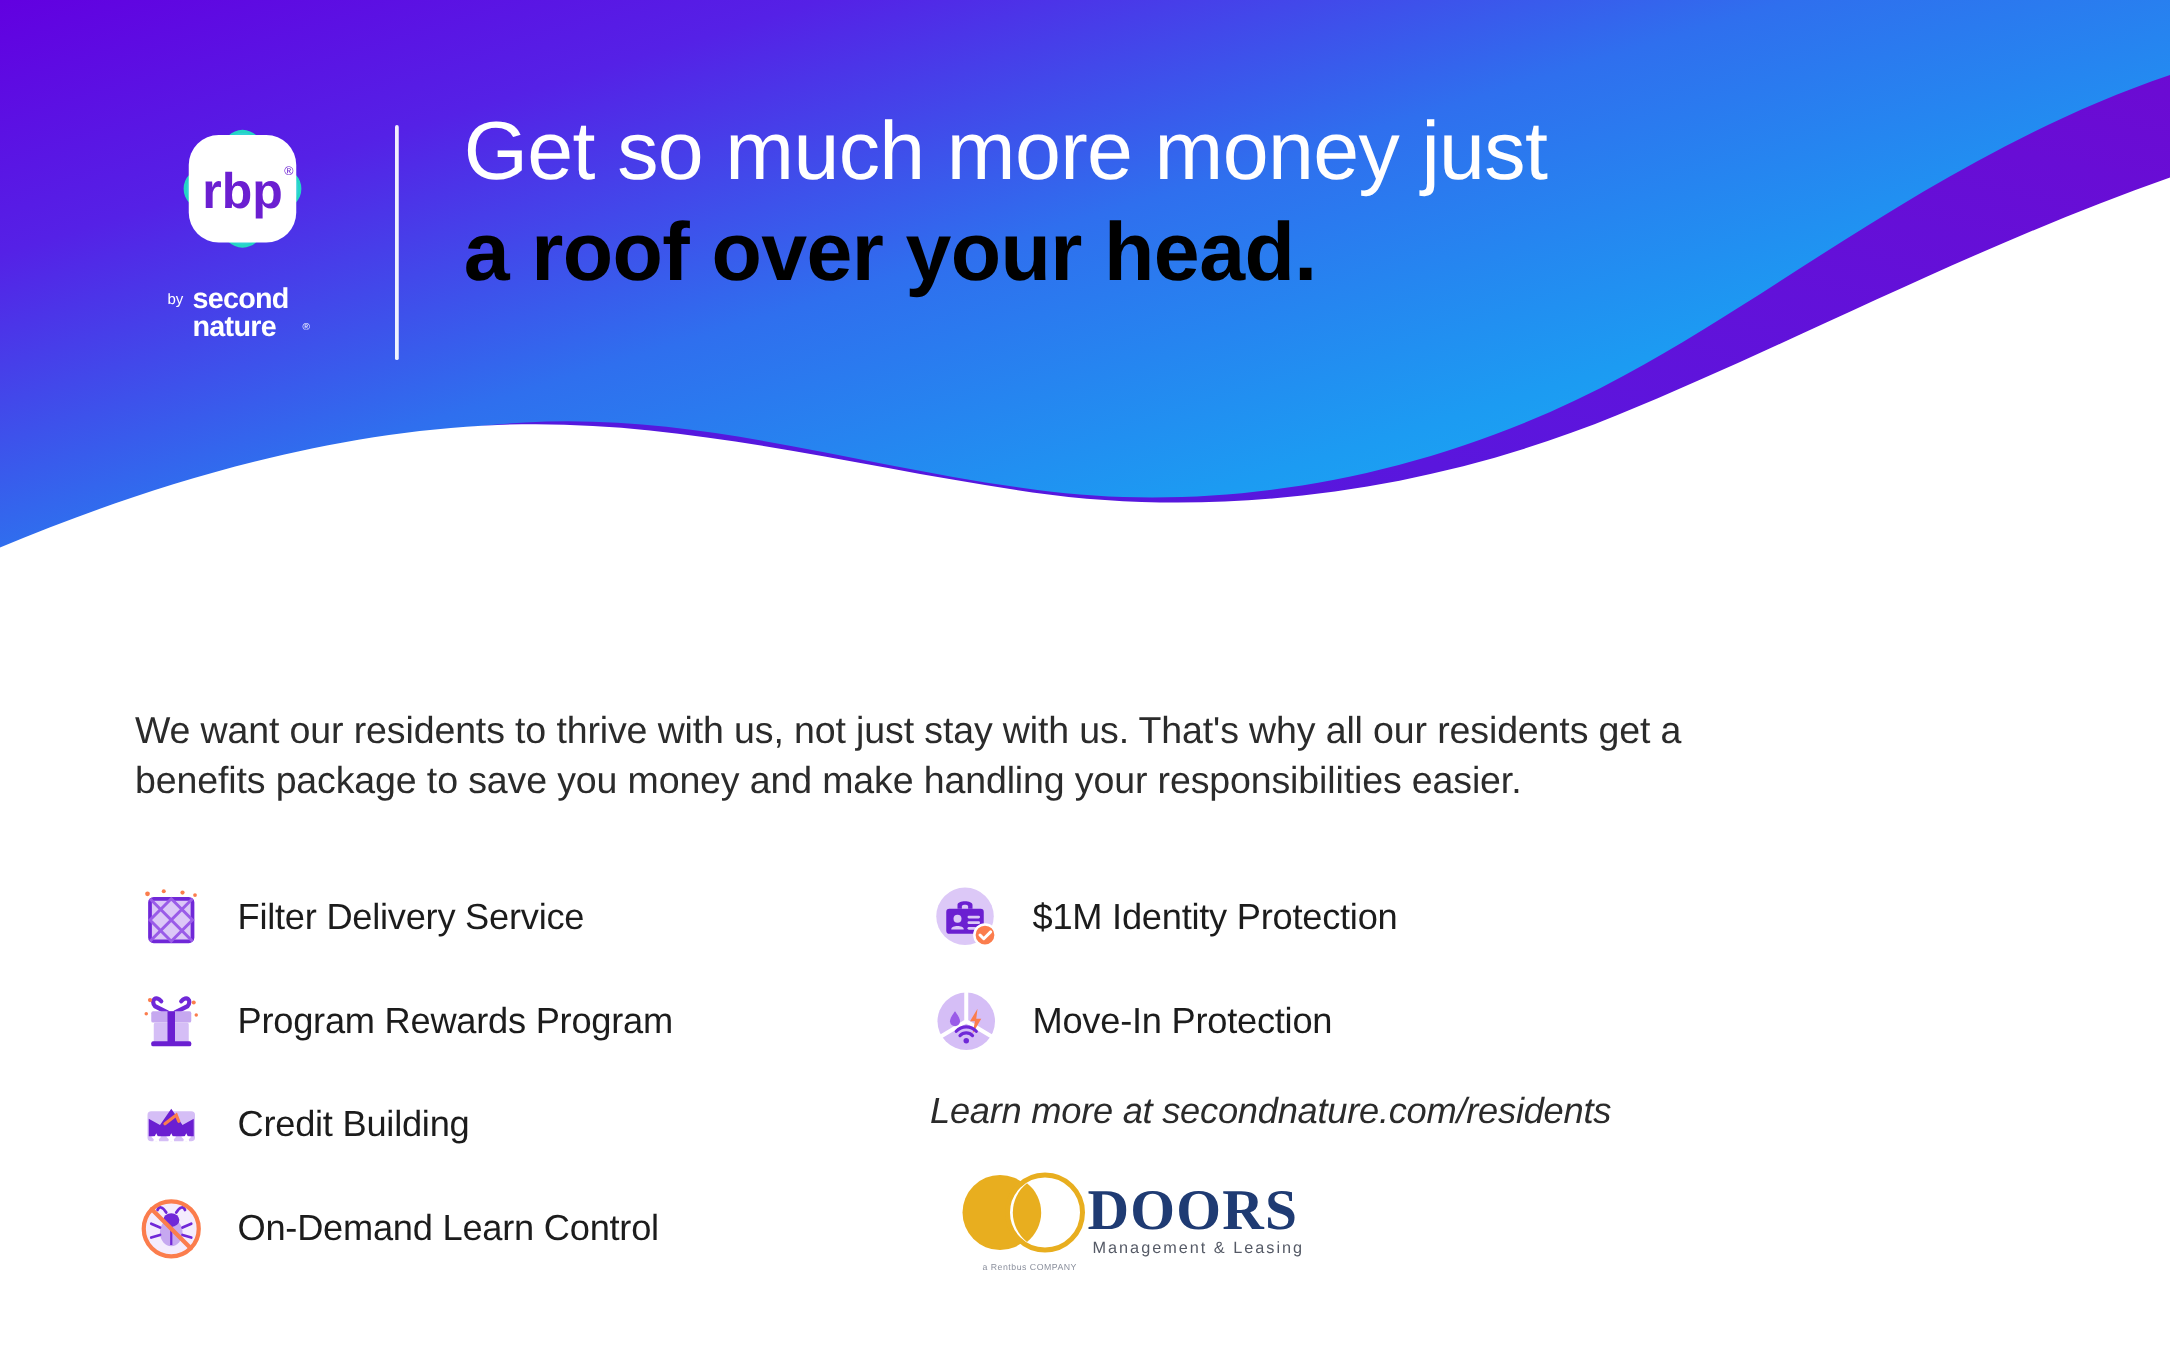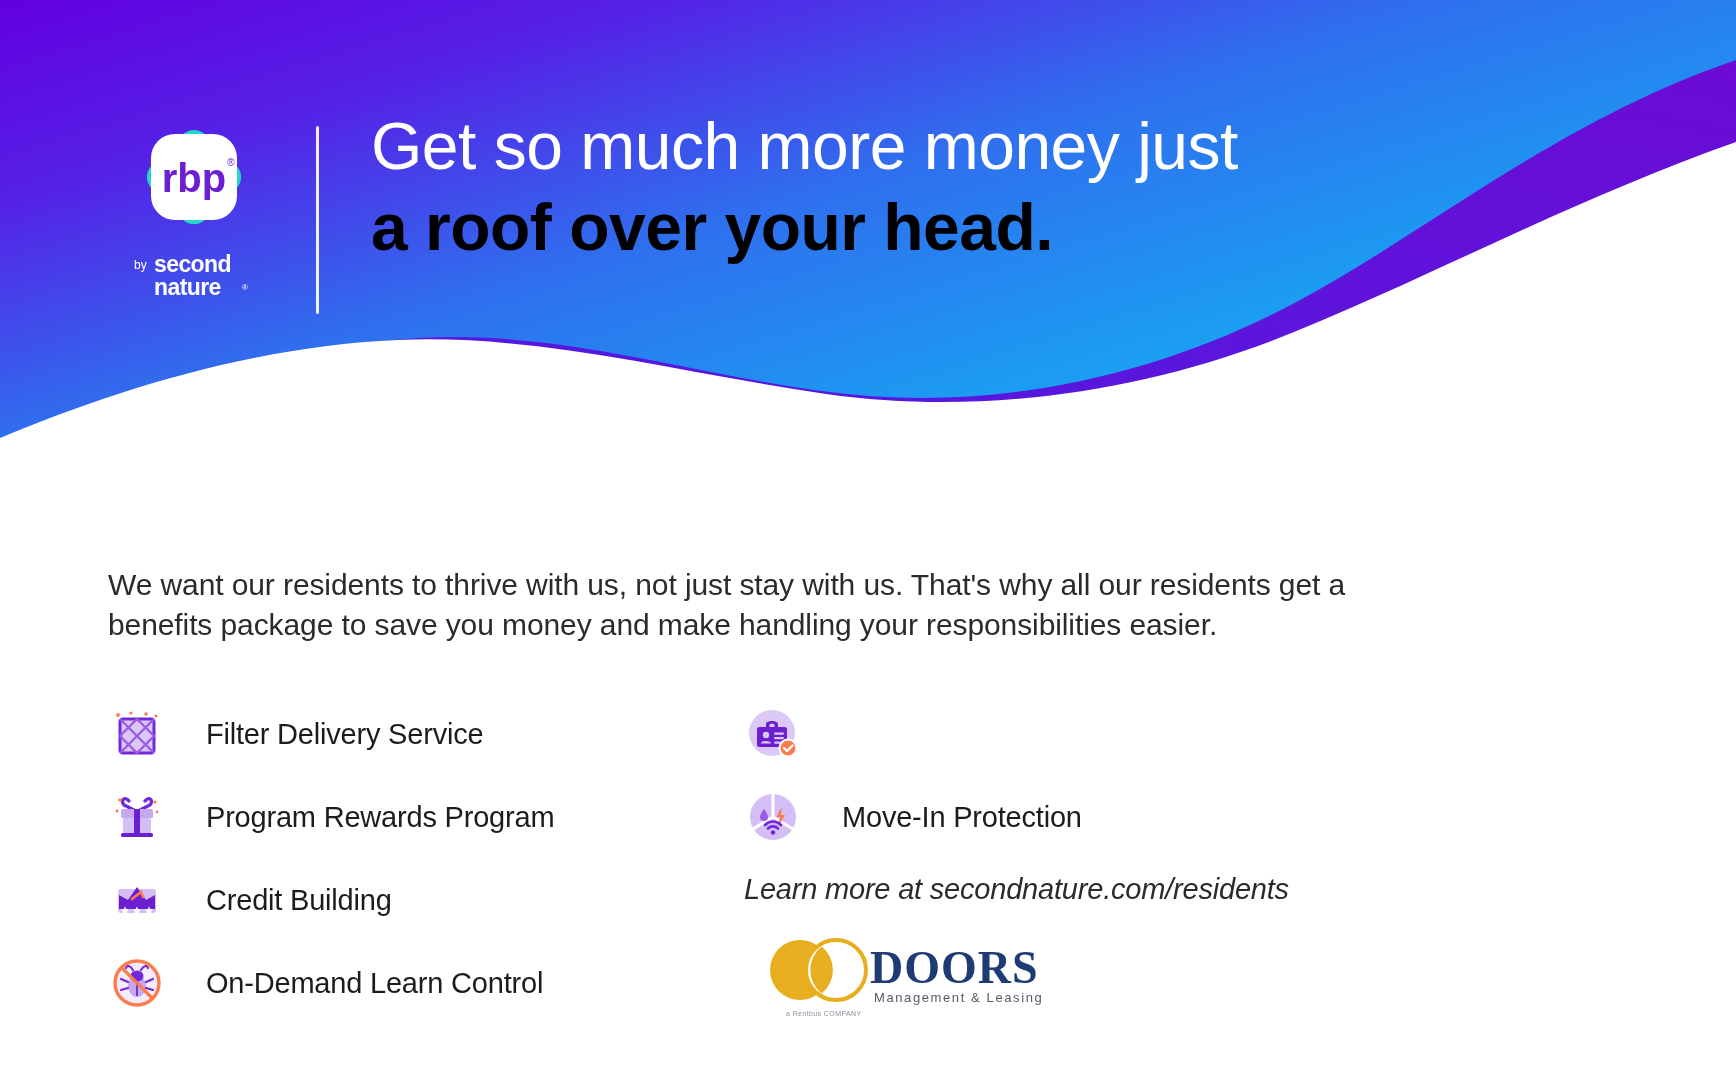--- a/index.html
+++ b/index.html
@@ -37,21 +37,21 @@
   }
 
   .hero-content {
     position: absolute;
     top: 0; left: 0;
     width: 1736px;
     height: 500px;
     display: flex;
     align-items: flex-start;
     padding-left: 108px;
-    padding-top: 118px;
+    padding-top: 92px;
   }
 
   
   .logo-lockup {
     width: 172px;
     display: flex;
     flex-direction: column;
     align-items: center;
     flex: 0 0 auto;
   }
@@ -132,21 +132,21 @@
     display: flex;
     flex-direction: column;
   }
   .col-left { width: 740px; }
   .col-right { width: 740px; }
 
   .benefit {
     display: flex;
     align-items: center;
     height: 83px;
-    gap: 40px;
+    gap: 24px;
   }
   .benefit-icon {
     flex: 0 0 auto;
     width: 58px;
     height: 58px;
     display: flex;
     align-items: center;
     justify-content: center;
   }
   .benefit-icon svg { display: block; }
@@ -349,20 +349,21 @@
               <rect x="12" y="21" width="30" height="20" rx="2.5" fill="#6B1FD1"></rect>
               <circle cx="21" cy="29" r="3.2" fill="#DCC8F7"></circle>
               <path d="M16,37.5 C16,34 26,34 26,37.5 Z" fill="#DCC8F7"></path>
               <rect x="29" y="26.5" width="10" height="2.2" rx="1.1" fill="#DCC8F7"></rect>
               <rect x="29" y="31" width="10" height="2.2" rx="1.1" fill="#DCC8F7"></rect>
               <rect x="29" y="35.5" width="7" height="2.2" rx="1.1" fill="#DCC8F7"></rect>
               <circle cx="43" cy="42" r="8.5" fill="#FB7D4D" stroke="#ffffff" stroke-width="2"></circle>
               <path d="M39,42 l3,3 l5.5,-5.5" fill="none" stroke="#ffffff" stroke-width="2.4" stroke-linecap="round" stroke-linejoin="round"></path>
             </svg>
           </span>
+          <span class="benefit-label">$1M Identity Protection</span>
         </div>
 
         <div class="benefit">
           <span class="benefit-icon">
             <svg width="56" height="56" viewBox="0 0 56 56" xmlns="http://www.w3.org/2000/svg">
               <circle cx="28" cy="28" r="23" fill="#D5BEF6"></circle>
               <path d="M28,28 L28,5 M28,28 L8,40 M28,28 L48,40" stroke="#ffffff" stroke-width="3.2" stroke-linecap="round"></path>
               <path d="M19,20 C19,20 15,25 15,28 a4,4 0 0 0 8,0 C23,25 19,20 19,20 Z" fill="#9A5CE8"></path>
               <path d="M37,18 L31,28 L35,28 L33,38 L40,26 L36,26 Z" fill="#FB7D4D"></path>
               <g transform="translate(28,40)">

